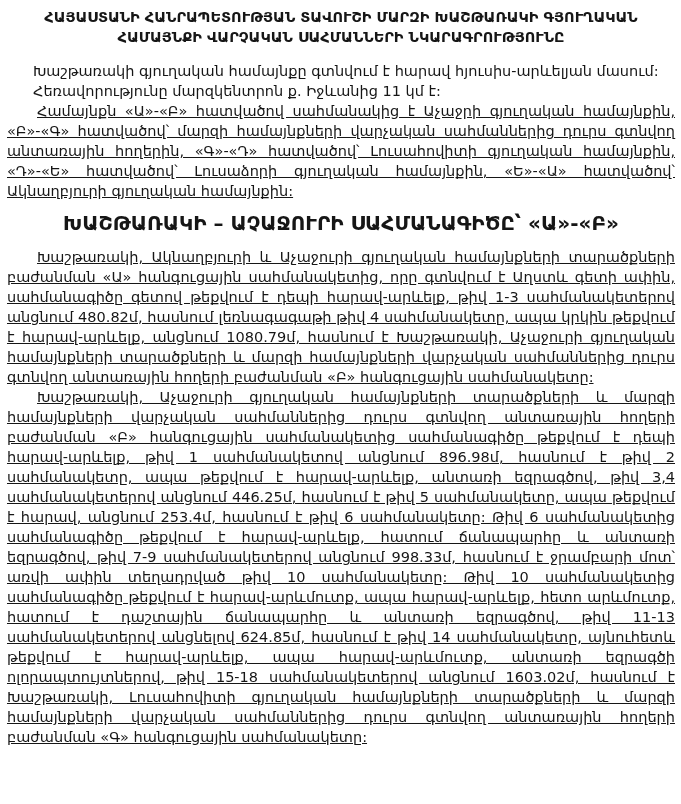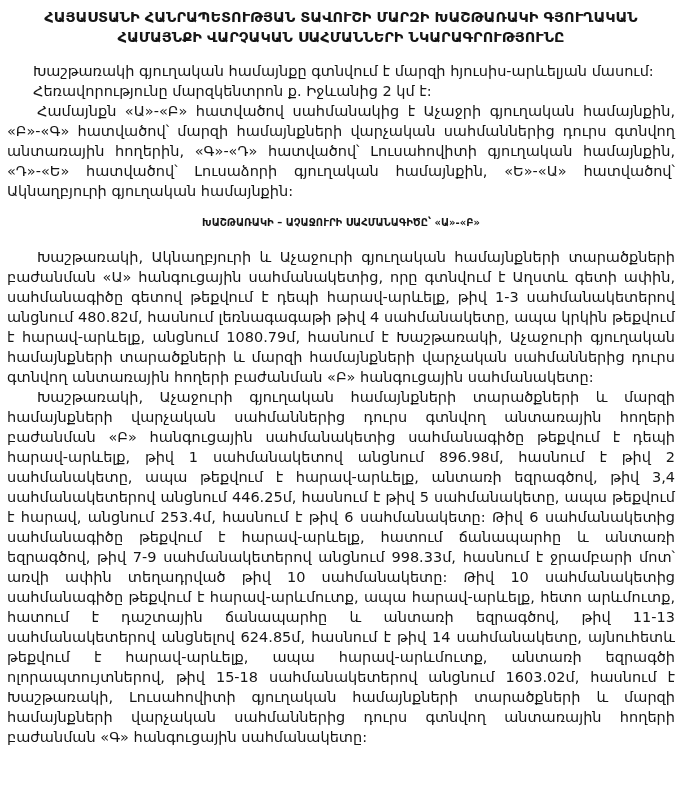--- a/index.html
+++ b/index.html
@@ -32,44 +32,45 @@
   }
   .intro-line {
     margin: 0;
     text-indent: 26px;
     text-align: left;
   }
   .body-par {
     margin: 0;
     text-indent: 30px;
     text-align: justify;
+    text-decoration: underline;
   }
   .sec-head {
-    font-size: 10px;
+    font-size: 20px;
     font-weight: bold;
     text-align: center;
     line-height: 20px;
     margin: 12px 30px 14px 30px;
   }
   .total-line {
     margin: 7px 0 0 0;
     text-indent: 38px;
     text-align: left;
   }
 </style>
 </head>
 <body>
 
 <div class="page">
 
   <h1 class="doc-title">ՀԱՅԱՍՏԱՆԻ ՀԱՆՐԱՊԵՏՈՒԹՅԱՆ ՏԱՎՈՒՇԻ ՄԱՐԶԻ ԽԱՇԹԱՌԱԿԻ ԳՅՈՒՂԱԿԱՆ ՀԱՄԱՅՆՔԻ ՎԱՐՉԱԿԱՆ ՍԱՀՄԱՆՆԵՐԻ ՆԿԱՐԱԳՐՈՒԹՅՈՒՆԸ</h1>
 
-  <p class="intro-line">Խաշթառակի գյուղական համայնքը գտնվում է մարզի հյուսիս-արևելյան մասում:</p>
+  <p class="intro-line">Խաշթառակի գյուղական համայնքը գտնվում է հարավ հյուսիս-արևելյան մասում:</p>
 
-  <p class="intro-line">Հեռավորությունը մարզկենտրոն ք. Իջևանից 2 կմ է:</p>
+  <p class="intro-line">Հեռավորությունը մարզկենտրոն ք. Իջևանից 11 կմ է:</p>
 
   <p class="body-par">Համայնքն «Ա»-«Բ» հատվածով սահմանակից է Աչաջրի գյուղական համայնքին, «Բ»-«Գ» հատվածով՝ մարզի համայնքների վարչական սահմաններից դուրս գտնվող անտառային հողերին, «Գ»-«Դ» հատվածով՝ Լուսահովիտի գյուղական համայնքին, «Դ»-«Ե» հատվածով՝ Լուսաձորի գյուղական համայնքին, «Ե»-«Ա» հատվածով՝ Ակնաղբյուրի գյուղական համայնքին:</p>
 
   <h2 class="sec-head">ԽԱՇԹԱՌԱԿԻ – ԱՉԱՋՈՒՐԻ ՍԱՀՄԱՆԱԳԻԾԸ՝ «Ա»-«Բ»</h2>
 
   <p class="body-par">Խաշթառակի, Ակնաղբյուրի և Աչաջուրի գյուղական համայնքների տարածքների բաժանման «Ա» հանգուցային սահմանակետից, որը գտնվում է Աղստև գետի ափին, սահմանագիծը գետով թեքվում է դեպի հարավ-արևելք, թիվ 1-3 սահմանակետերով անցնում 480.82մ, հասնում լեռնագագաթի թիվ 4 սահմանակետը, ապա կրկին թեքվում է հարավ-արևելք, անցնում 1080.79մ, հասնում է Խաշթառակի, Աչաջուրի գյուղական համայնքների տարածքների և մարզի համայնքների վարչական սահմաններից դուրս գտնվող անտառային հողերի բաժանման «Բ» հանգուցային սահմանակետը:</p>
 
 
 
   <p class="body-par">Խաշթառակի, Աչաջուրի գյուղական համայնքների տարածքների և մարզի համայնքների վարչական սահմաններից դուրս գտնվող անտառային հողերի բաժանման «Բ» հանգուցային սահմանակետից սահմանագիծը թեքվում է դեպի հարավ-արևելք, թիվ 1 սահմանակետով անցնում 896.98մ, հասնում է թիվ 2 սահմանակետը, ապա թեքվում է հարավ-արևելք, անտառի եզրագծով, թիվ 3,4 սահմանակետերով անցնում 446.25մ, հասնում է թիվ 5 սահմանակետը, ապա թեքվում է հարավ, անցնում 253.4մ, հասնում է թիվ 6 սահմանակետը: Թիվ 6 սահմանակետից սահմանագիծը թեքվում է հարավ-արևելք, հատում ճանապարհը և անտառի եզրագծով, թիվ 7-9 սահմանակետերով անցնում 998.33մ, հասնում է ջրամբարի մոտ՝ առվի ափին տեղադրված թիվ 10 սահմանակետը: Թիվ 10 սահմանակետից սահմանագիծը թեքվում է հարավ-արևմուտք, ապա հարավ-արևելք, հետո արևմուտք, հատում է դաշտային ճանապարհը և անտառի եզրագծով, թիվ 11-13 սահմանակետերով անցնելով 624.85մ, հասնում է թիվ 14 սահմանակետը, այնուհետև թեքվում է հարավ-արևելք, ապա հարավ-արևմուտք, անտառի եզրագծի ոլորապտույտներով, թիվ 15-18 սահմանակետերով անցնում 1603.02մ, հասնում է Խաշթառակի, Լուսահովիտի գյուղական համայնքների տարածքների և մարզի համայնքների վարչական սահմաններից դուրս գտնվող անտառային հողերի բաժանման «Գ» հանգուցային սահմանակետը:</p>

